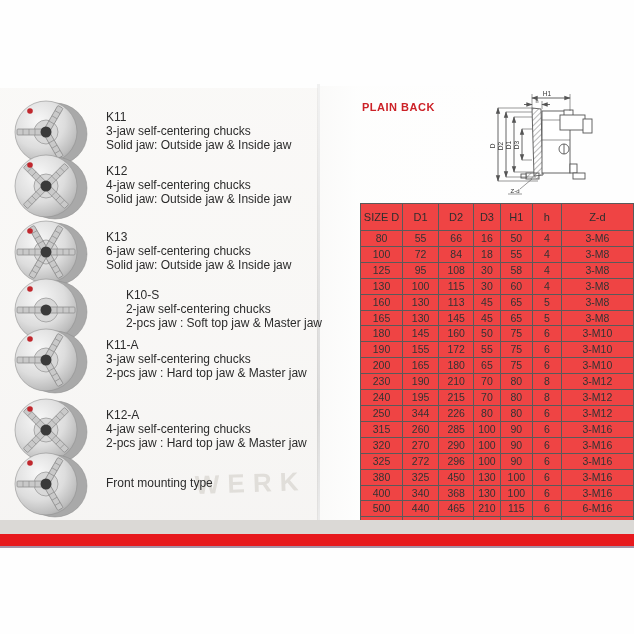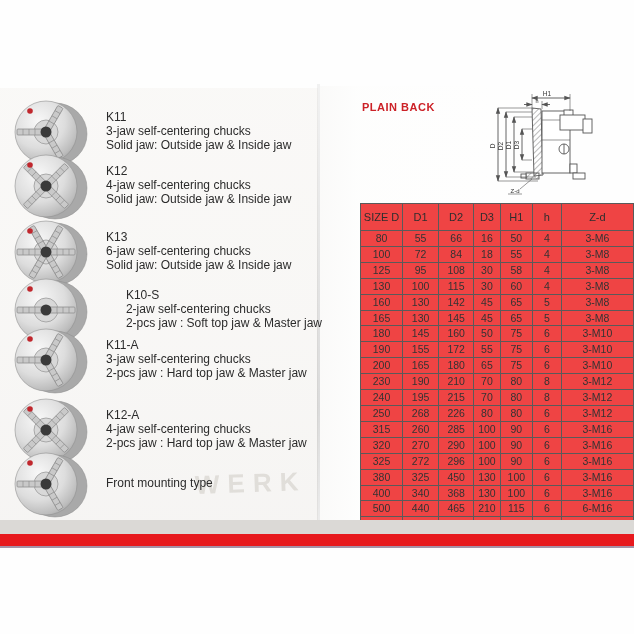--- a/index.html
+++ b/index.html
@@ -493,21 +493,21 @@
           <td>100</td>
           <td>115</td>
           <td>30</td>
           <td>60</td>
           <td>4</td>
           <td>3-M8</td>
         </tr>
         <tr>
           <td>160</td>
           <td>130</td>
-          <td>142</td>
+          <td>113</td>
           <td>45</td>
           <td>65</td>
           <td>5</td>
           <td>3-M8</td>
         </tr>
         <tr>
           <td>165</td>
           <td>130</td>
           <td>145</td>
           <td>45</td>
@@ -555,21 +555,21 @@
           <td>240</td>
           <td>195</td>
           <td>215</td>
           <td>70</td>
           <td>80</td>
           <td>8</td>
           <td>3-M12</td>
         </tr>
         <tr>
           <td>250</td>
-          <td>268</td>
+          <td>344</td>
           <td>226</td>
           <td>80</td>
           <td>80</td>
           <td>6</td>
           <td>3-M12</td>
         </tr>
         <tr>
           <td>315</td>
           <td>260</td>
           <td>285</td>

